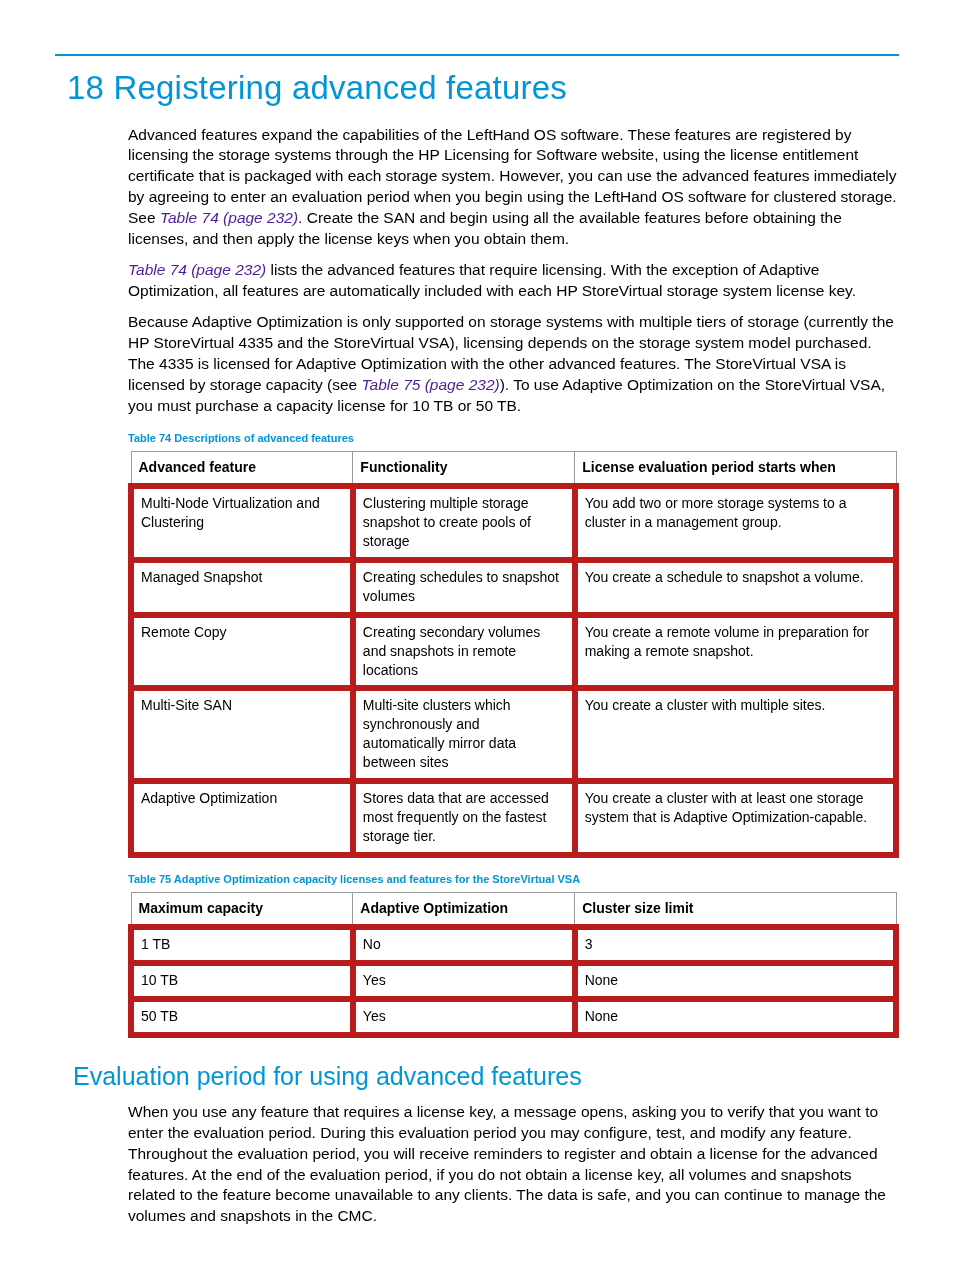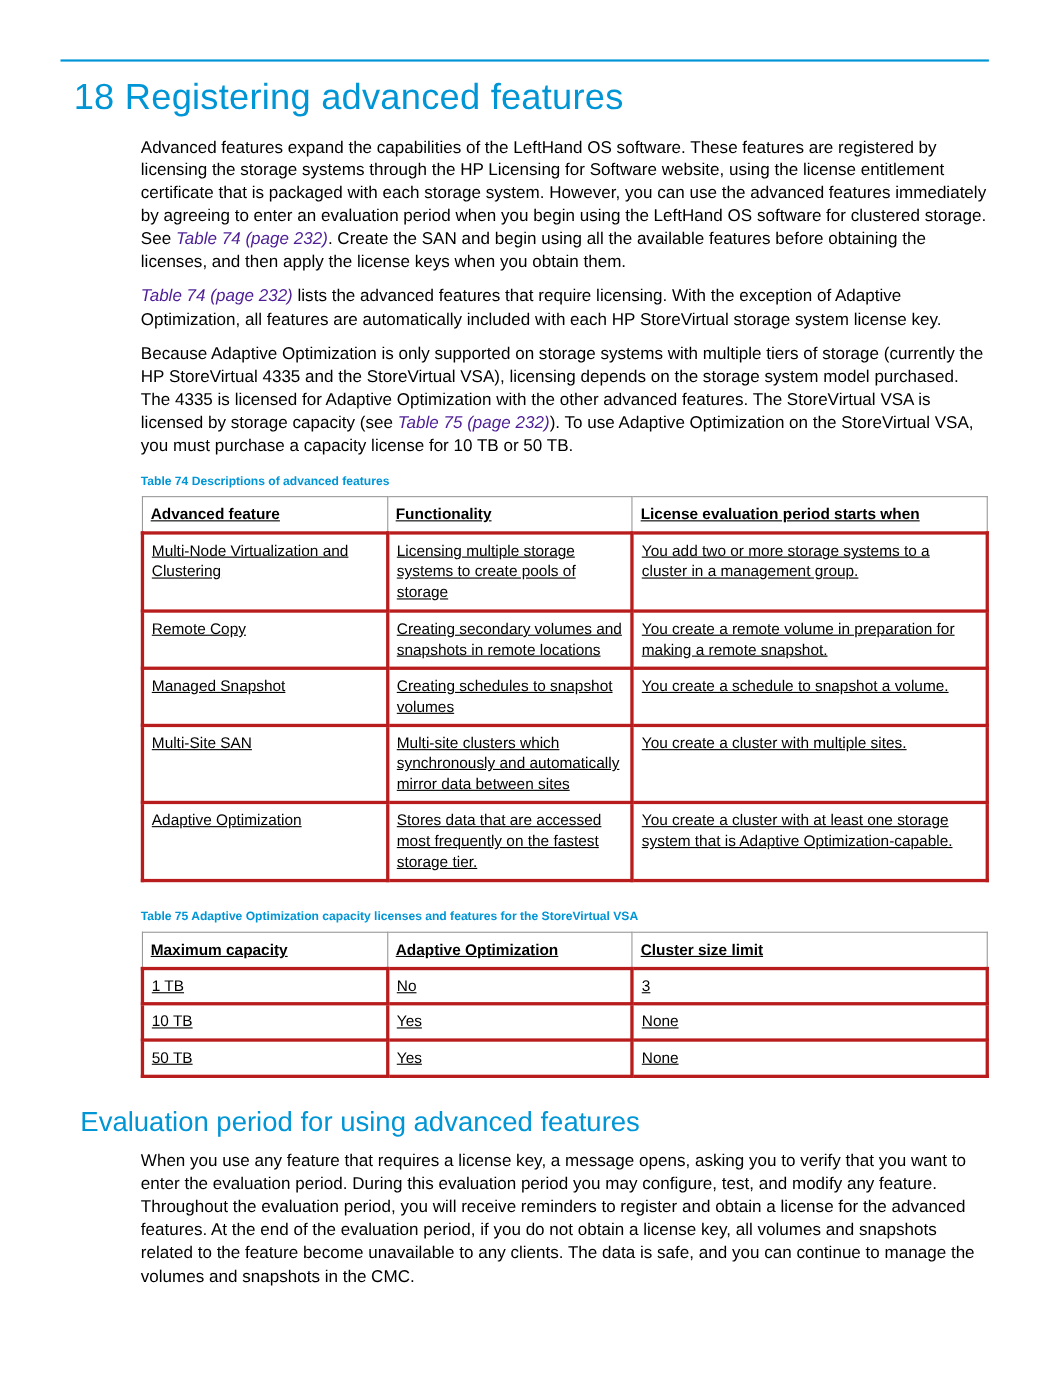--- a/index.html
+++ b/index.html
@@ -51,33 +51,32 @@
     color: #0096d6;
     font-weight: 700;
     font-size: 11px;
     margin: 14px 0 6px 0;
   }
   table.data {
     border-collapse: collapse;
     width: 100%;
     font-size: 14px;
     font-weight: 300;
-    margin-bottom: 24px;
-    text-decoration: underline;
+    margin-bottom: 14px;
   }
   table.data th {
     text-align: left;
     font-weight: 700;
     padding: 6px 7px 6px 7px;
     border: 1px solid #999;
     font-size: 14px;
   }
   table.data td {
     padding: 5px 7px 6px 7px;
-    border: 3px solid #b91c1c;
+    border: 6px solid #b91c1c;
     vertical-align: top;
   }
   .footer {
     position: absolute;
     bottom: 40px;
     left: 55px;
     font-size: 12px;
     font-weight: 300;
   }
 </style>
@@ -110,32 +109,32 @@
       <thead>
         <tr>
           <th>Advanced feature</th>
           <th>Functionality</th>
           <th>License evaluation period starts when</th>
         </tr>
       </thead>
       <tbody id="t74body">
           <tr>
             <td>Multi-Node Virtualization and Clustering</td>
-            <td>Licensing multiple storage systems to create pools of storage</td>
+            <td>Clustering multiple storage snapshot to create pools of storage</td>
             <td>You add two or more storage systems to a cluster in a management group.</td>
+          </tr>
+          <tr>
+            <td>Managed Snapshot</td>
+            <td>Creating schedules to snapshot volumes</td>
+            <td>You create a schedule to snapshot a volume.</td>
           </tr>
           <tr>
             <td>Remote Copy</td>
             <td>Creating secondary volumes and snapshots in remote locations</td>
             <td>You create a remote volume in preparation for making a remote snapshot.</td>
-          </tr>
-          <tr>
-            <td>Managed Snapshot</td>
-            <td>Creating schedules to snapshot volumes</td>
-            <td>You create a schedule to snapshot a volume.</td>
           </tr>
           <tr>
             <td>Multi-Site SAN</td>
             <td>Multi-site clusters which synchronously and automatically mirror data between sites</td>
             <td>You create a cluster with multiple sites.</td>
           </tr>
           <tr>
             <td>Adaptive Optimization</td>
             <td>Stores data that are accessed most frequently on the fastest storage tier.</td>
             <td>You create a cluster with at least one storage system that is Adaptive Optimization-capable.</td>

